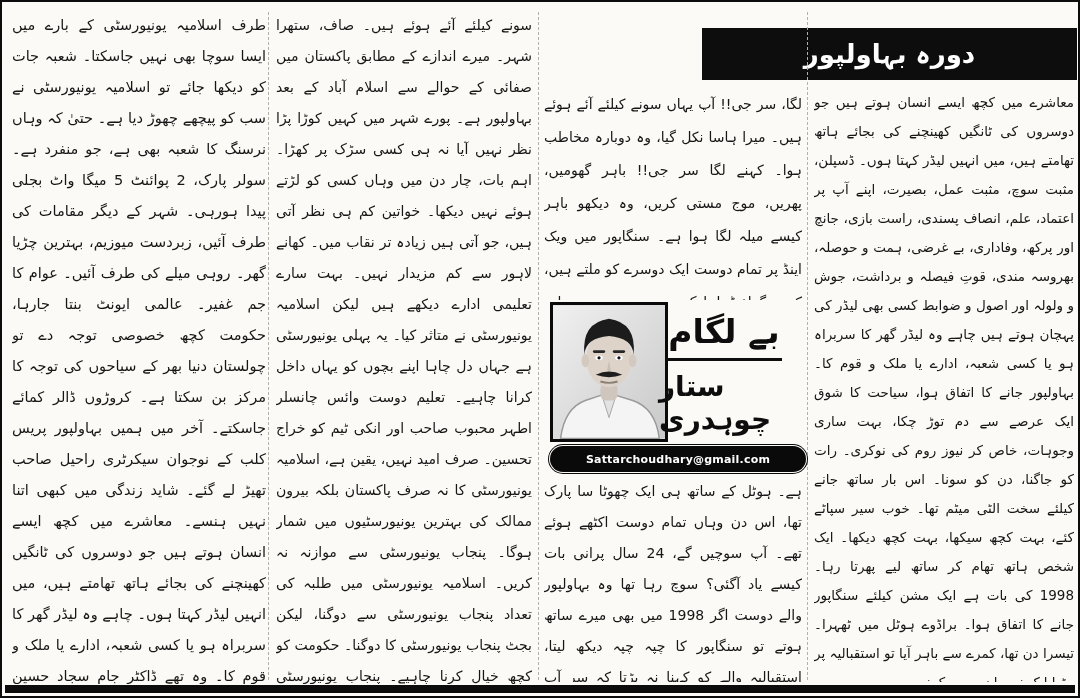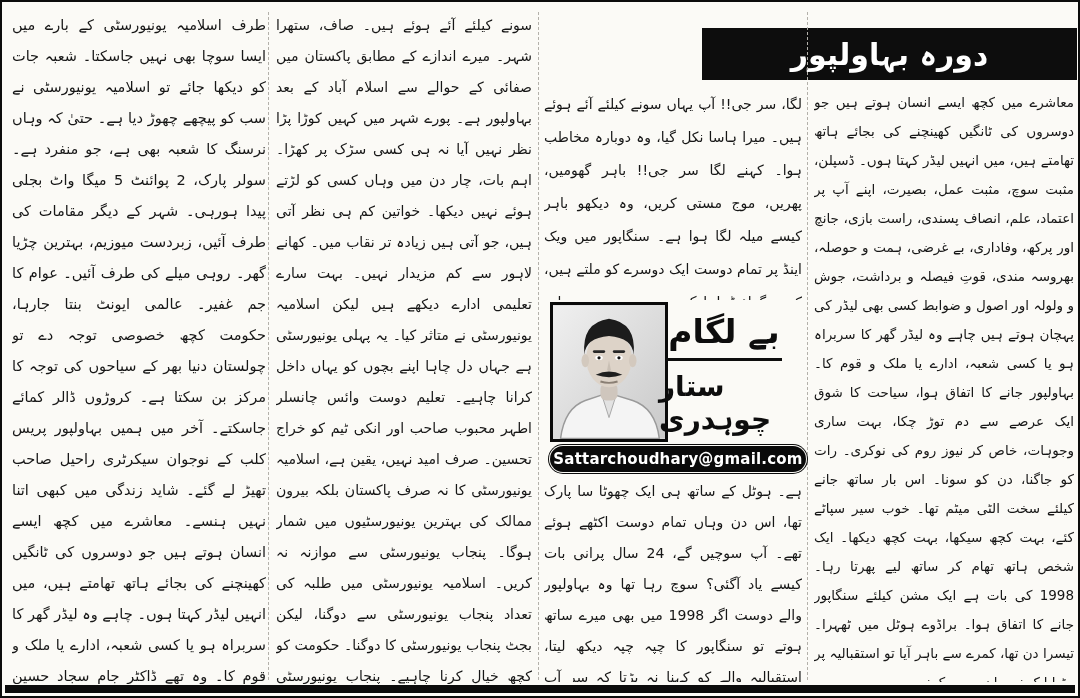--- a/index.html
+++ b/index.html
@@ -32,41 +32,41 @@
   .div-1{left:266px;}
   .div-2{left:536px;}
   .div-3{left:805px;}
 
   .title-box{
     position:absolute;left:700px;top:26px;right:1px;height:52px;
     background:#0d0d0d;color:#fff;
     display:flex;align-items:center;justify-content:center;
     direction:rtl;
   }
-  .title-box span{font-size:30px;font-weight:bold;letter-spacing:1px;}
+  .title-box span{font-size:26px;font-weight:bold;letter-spacing:1px;}
 
   .byline-block{position:absolute;left:548px;top:300px;width:256px;height:170px;background:#fbfaf6;}
   .photo-frame{
     position:absolute;left:0;top:0;width:118px;height:140px;
     border:3px solid #0a0a0a;box-sizing:border-box;background:#dcdcdc;overflow:hidden;
   }
   .photo-frame svg{display:block;width:100%;height:100%;}
   .byline-text{
     position:absolute;left:109px;top:4px;width:130px;height:136px;
     display:flex;flex-direction:column;align-items:center;justify-content:center;
     direction:rtl;text-align:left;
   }
   .column-title{font-size:33px;font-weight:bold;color:#0d0d0d;line-height:1.2;}
   .byline-rule{width:116px;height:3px;background:#0d0d0d;margin:7px 0 9px 0;}
   .author-name{font-size:28px;font-weight:bold;color:#0d0d0d;}
   .email-pill{
     position:absolute;left:0;top:144px;width:256px;height:26px;
     background:#0a0a0a;color:#fff;border-radius:14px;
     display:flex;align-items:center;justify-content:center;
-    font-size:15px;font-weight:bold;letter-spacing:.2px;
+    font-size:11px;font-weight:bold;letter-spacing:.2px;
     box-shadow:0 0 0 1px #fbfaf6, 0 0 0 2px #0a0a0a;
   }
   .bottom-bar{position:absolute;left:3px;right:3px;bottom:3px;height:8px;background:#0c0c0c;}
 </style>
 </head>
 <body>
 
 <div class="page">
 
   <div class="title-box">

